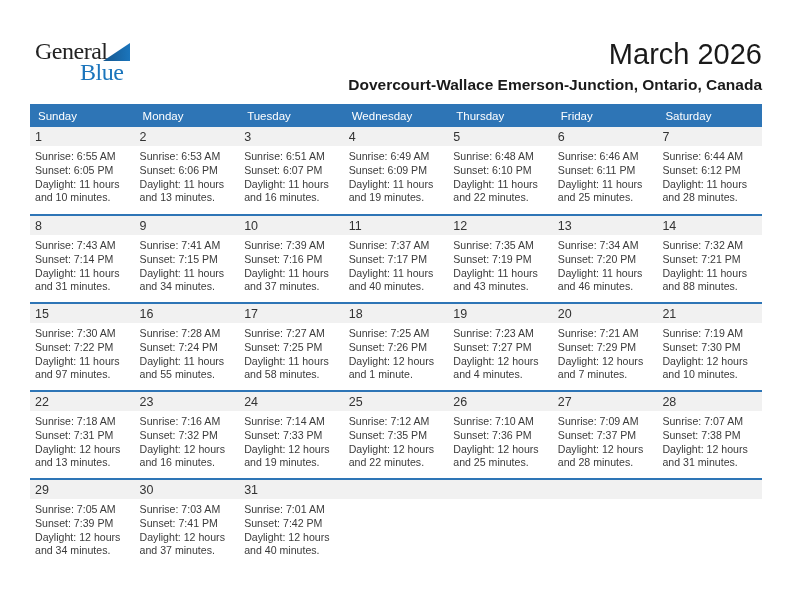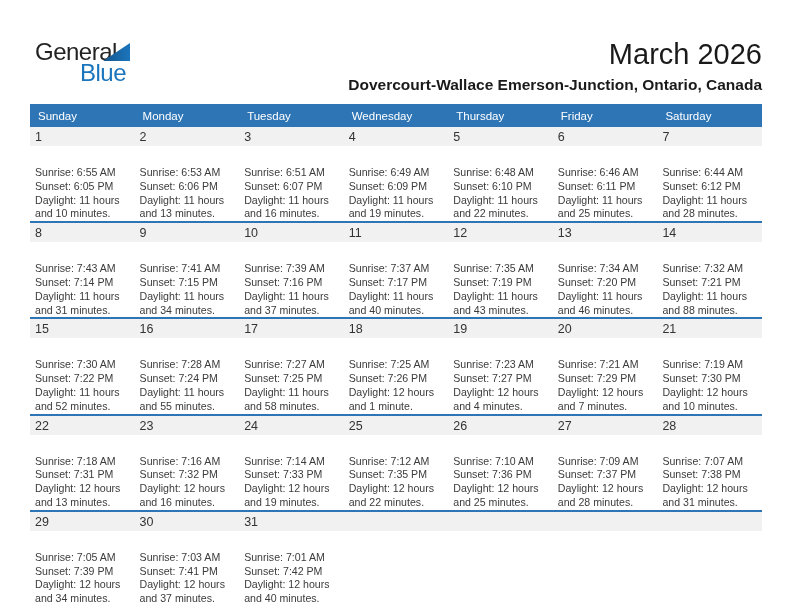--- a/index.html
+++ b/index.html
@@ -12,21 +12,21 @@
     --logo_dark:#232323;
   }
   *{box-sizing:border-box;}
   html,body{margin:0;padding:0;}
   body{
     width:792px;height:612px;background:#ffffff;position:relative;overflow:hidden;
     font-family:"Liberation Sans",sans-serif;
   }
   .page{position:absolute;inset:0;}
   
-  .logo{position:absolute;left:35px;top:38px;width:140px;height:50px;}
+  .logo{position:absolute;left:35px;top:38px;width:140px;height:50px;font-family:Liberation Serif, serif;}
   .logo-general{position:absolute;left:0;top:0;font-size:24px;color:var(--logo_dark);letter-spacing:-0.5px;}
   .logo-tri{position:absolute;left:68px;top:5px;}
   .logo-blue{position:absolute;left:45px;top:21px;font-size:24px;color:var(--logo_blue);letter-spacing:-0.5px;}
   
   .month-title{
     position:absolute;right:30px;top:38px;font-size:29px;color:var(--title_black);
     text-align:center;
   }
   .location{
     position:absolute;right:30px;top:76px;font-size:15.5px;font-weight:bold;
@@ -46,21 +46,21 @@
   table.cal tbody tr:first-child{border-top:none;}
   table.cal td{
     vertical-align:top;padding:0;height:88px;
   }
   table.cal tbody tr:last-child td{height:97px;}
   .band{
     background:var(--band_gray);height:19px;padding:2px 0 0 5px;
     font-size:12.5px;color:#333333;line-height:17px;
   }
   .cell-body{
-    padding:20px 3px 0 5px;font-size:10.6px;line-height:13.8px;color:var(--text_dark);
+    padding:4px 3px 0 5px;font-size:10.6px;line-height:13.8px;color:var(--text_dark);
   }
 </style>
 </head>
 <body>
 
 <div class="page">
 
   <div class="logo">
     <span class="logo-general">General</span>
     <span class="logo-tri">
@@ -223,21 +223,21 @@
             </div>
           </td>
         </tr>
         <tr>
           <td>
             <div class="band">15</div>
             <div class="cell-body">
               <div>Sunrise: 7:30 AM</div>
               <div>Sunset: 7:22 PM</div>
               <div>Daylight: 11 hours</div>
-              <div>and 52 minutes.</div>
+              <div>and 97 minutes.</div>
             </div>
           </td>
           <td>
             <div class="band">16</div>
             <div class="cell-body">
               <div>Sunrise: 7:28 AM</div>
               <div>Sunset: 7:24 PM</div>
               <div>Daylight: 11 hours</div>
               <div>and 55 minutes.</div>
             </div>

